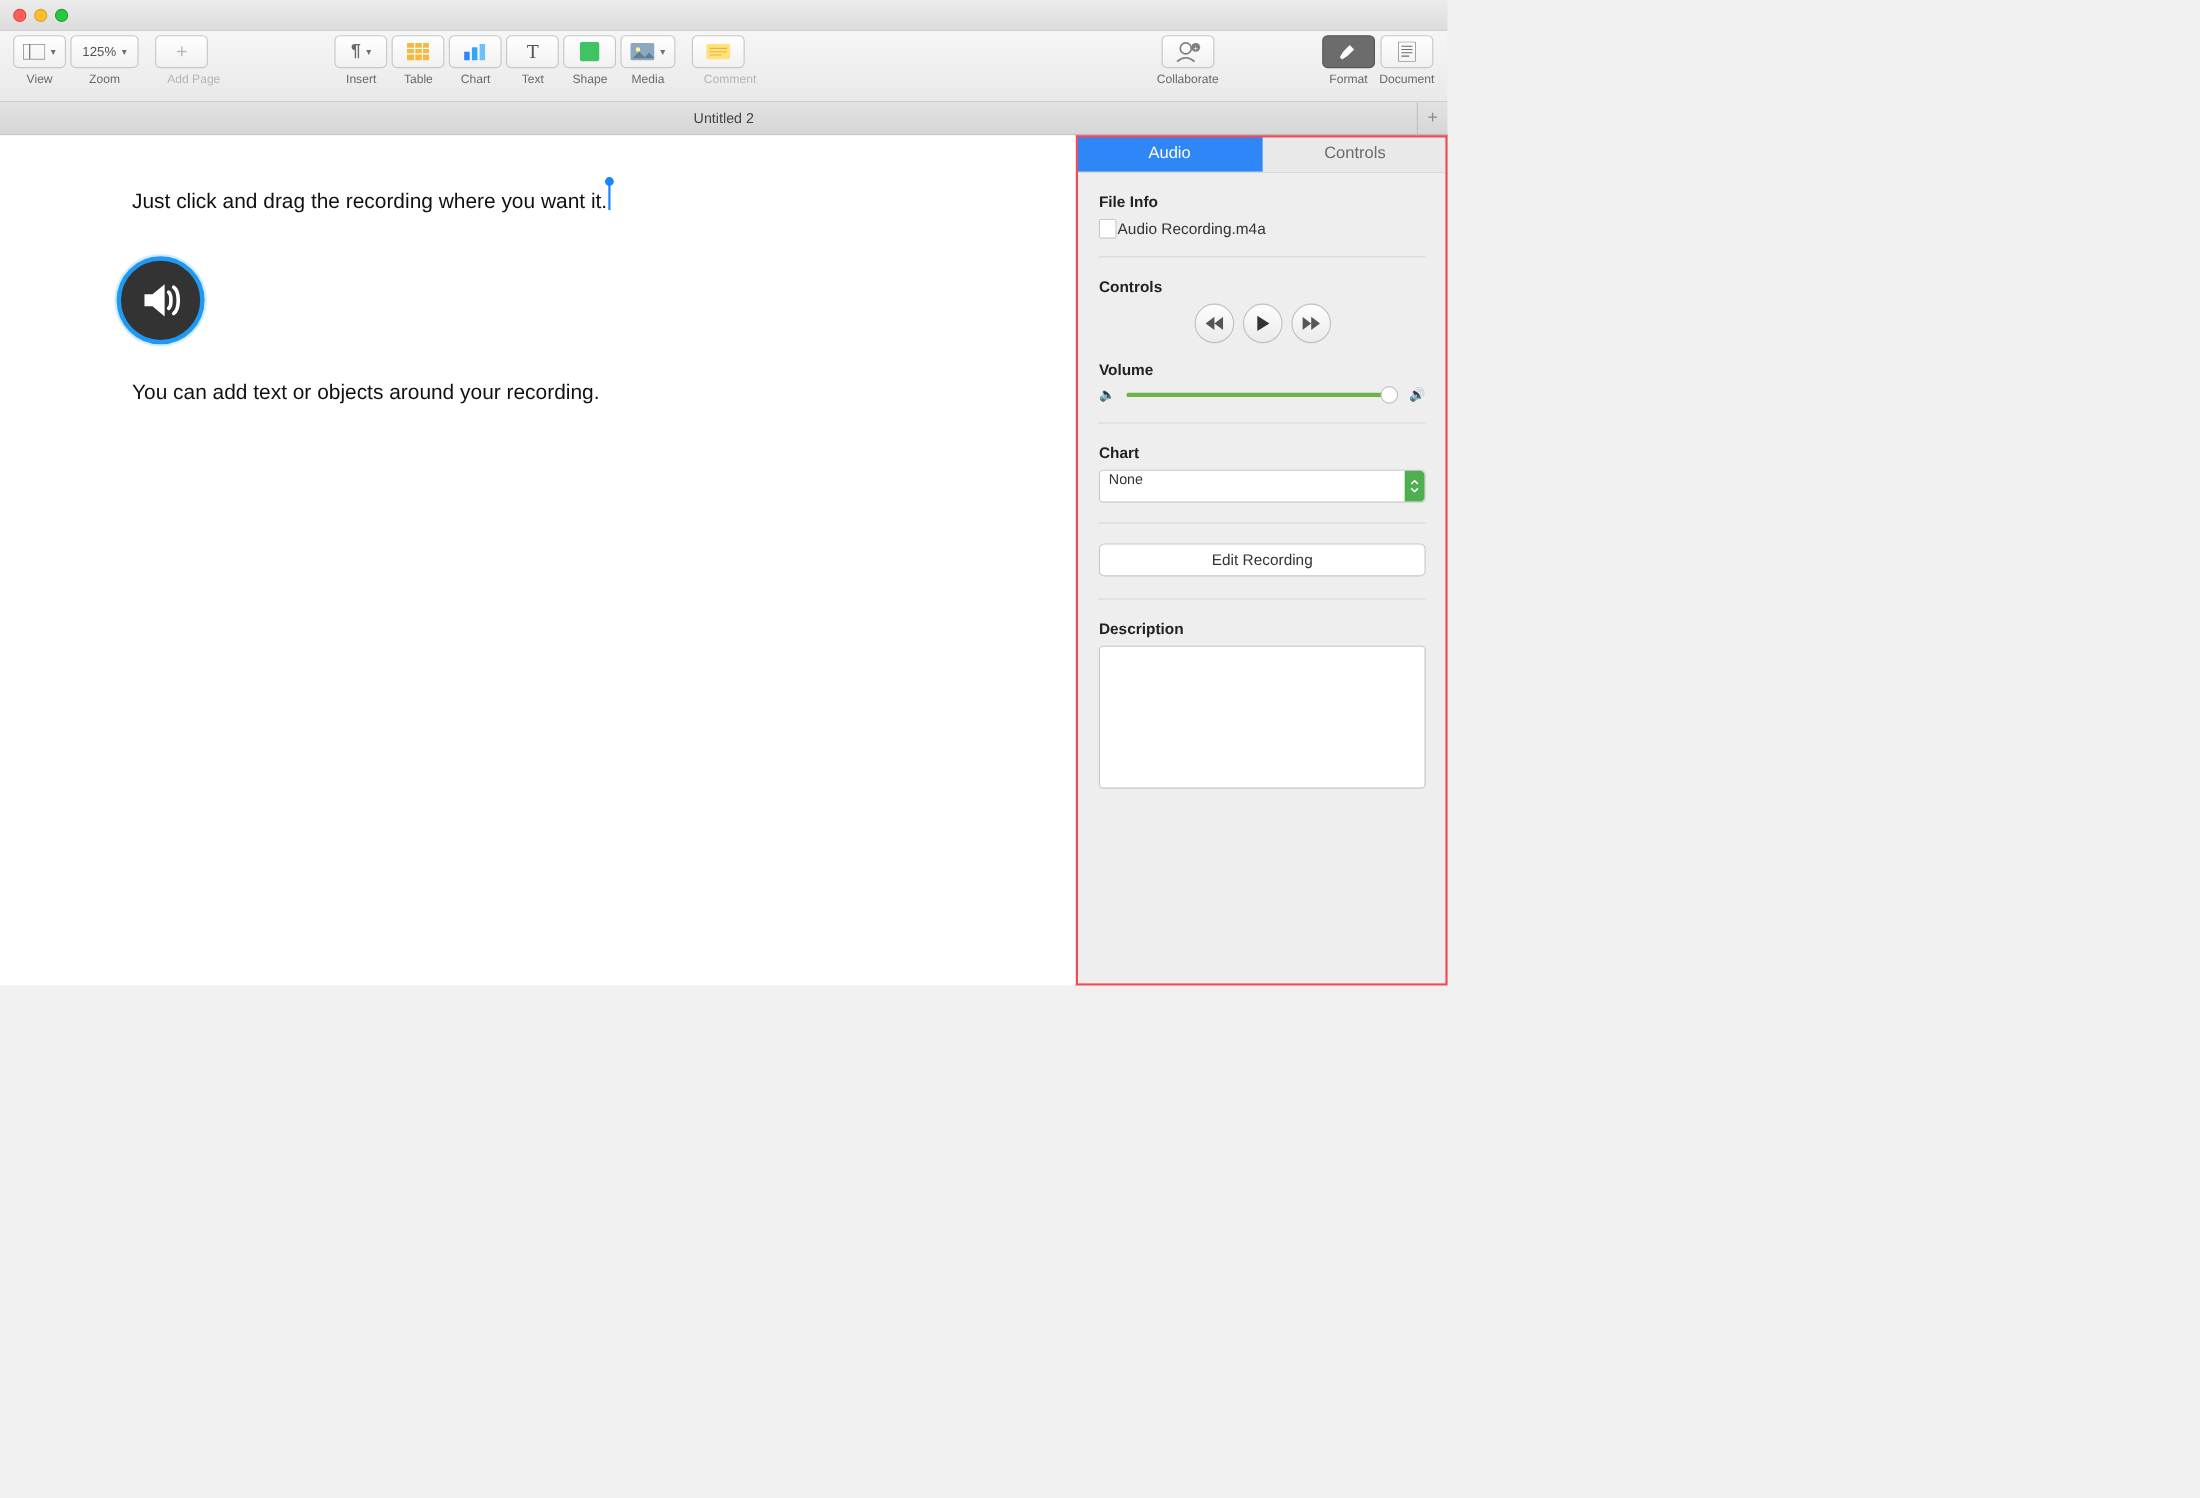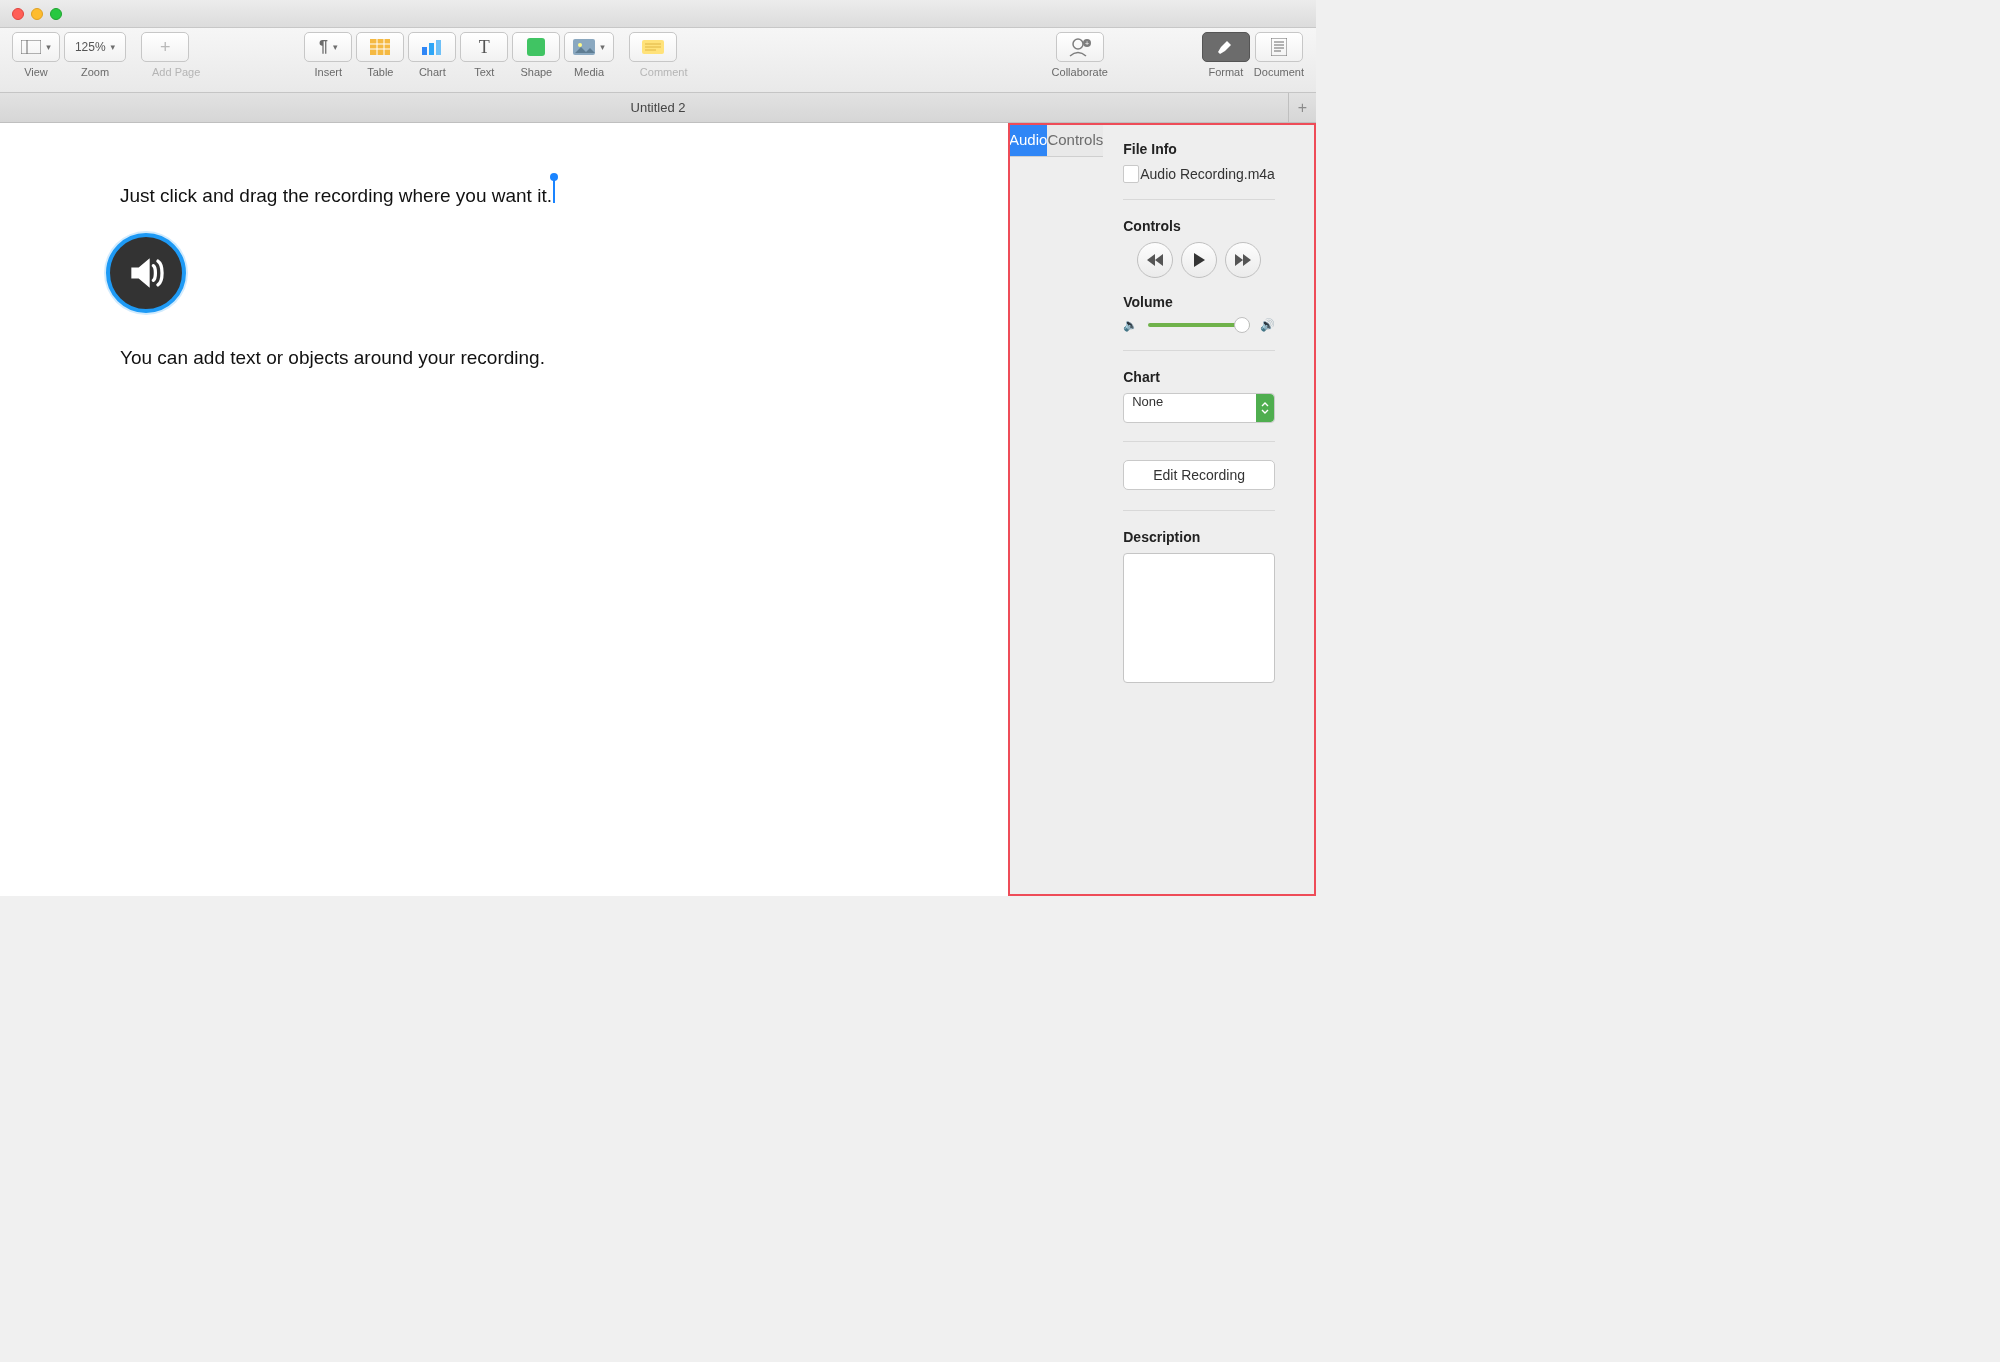--- a/index.html
+++ b/index.html
@@ -60,23 +60,23 @@
   .audio-obj{
     position:absolute; width:80px;height:80px; border-radius:50%;
     background:#333; border:4px solid #1e9af5;
     display:flex;align-items:center;justify-content:center;
     box-shadow:0 0 0 2px rgba(30,154,245,0.2);
   }
   .audio-obj svg{fill:#fff;}
 
   
   .inspector{
-    width:308px; background:#eeeeee; border-left:1px solid #cfcfcf;
+    width:338px; background:#eeeeee; border-left:1px solid #cfcfcf;
     outline:3px solid #ee4c58; outline-offset:-2px;
-    display:flex;flex-direction:row;
+    display:flex;flex-direction:column;
     font-size:13px; color:#333;
   }
   .insp-tabs{display:flex;height:34px;border-bottom:1px solid #cfcfcf;}
   .insp-tab{flex:1;display:flex;align-items:center;justify-content:center;font-size:15px;background:#e9e9e9;color:#6c6c6c;}
   .insp-tab.active{background:#2f86f6;color:#fff;}
   .insp-body{padding:18px 20px; overflow:auto;}
   .sec-title{font-weight:600;font-size:14px;margin-bottom:8px;color:#222;}
   .filename{display:flex;align-items:center;gap:1px;font-size:14px;color:#333;margin-bottom:16px;}
   .file-icon{width:16px;height:18px;border:1px solid #c9c9c9;border-radius:2px;background:#fff;}
   .divider{height:1px;background:#d8d8d8;margin:10px 0 18px 0;}
@@ -233,21 +233,21 @@
   </div>
 </div>
 
 <div class="tabstrip">
   <span>Untitled 2</span>
   <div class="tabplus">+</div>
 </div>
 
 <div class="work">
   <div class="canvas">
-    <div class="doc-text" style="left:120px;top:62px;">
+    <div class="doc-text" style="left:120px;top:50px;">
       <span>Just click and drag the recording where you want it.</span><span class="cursor-marker" style="position:relative;">​<span style="position:absolute;left:-2px;top:-12px;width:8px;height:8px;background:#1a84ff;border-radius:50%;"></span><span style="position:absolute;left:1px;top:-6px;width:2px;height:24px;background:#1a84ff;"></span></span>
     </div>
 
     <div class="audio-obj" style="left:106px;top:110px;">
       <svg width="44" height="44" viewBox="0 0 24 24">
         <path d="M4 9v6h4l6 5V4L8 9H4z"></path>
         <path d="M16 8c1.5 1 1.5 7 0 8" fill="none" stroke="#fff" stroke-width="1.8" stroke-linecap="round"></path>
         <path d="M18.5 5.5c3 2 3 11 0 13" fill="none" stroke="#fff" stroke-width="1.8" stroke-linecap="round"></path>
       </svg>
     </div>

